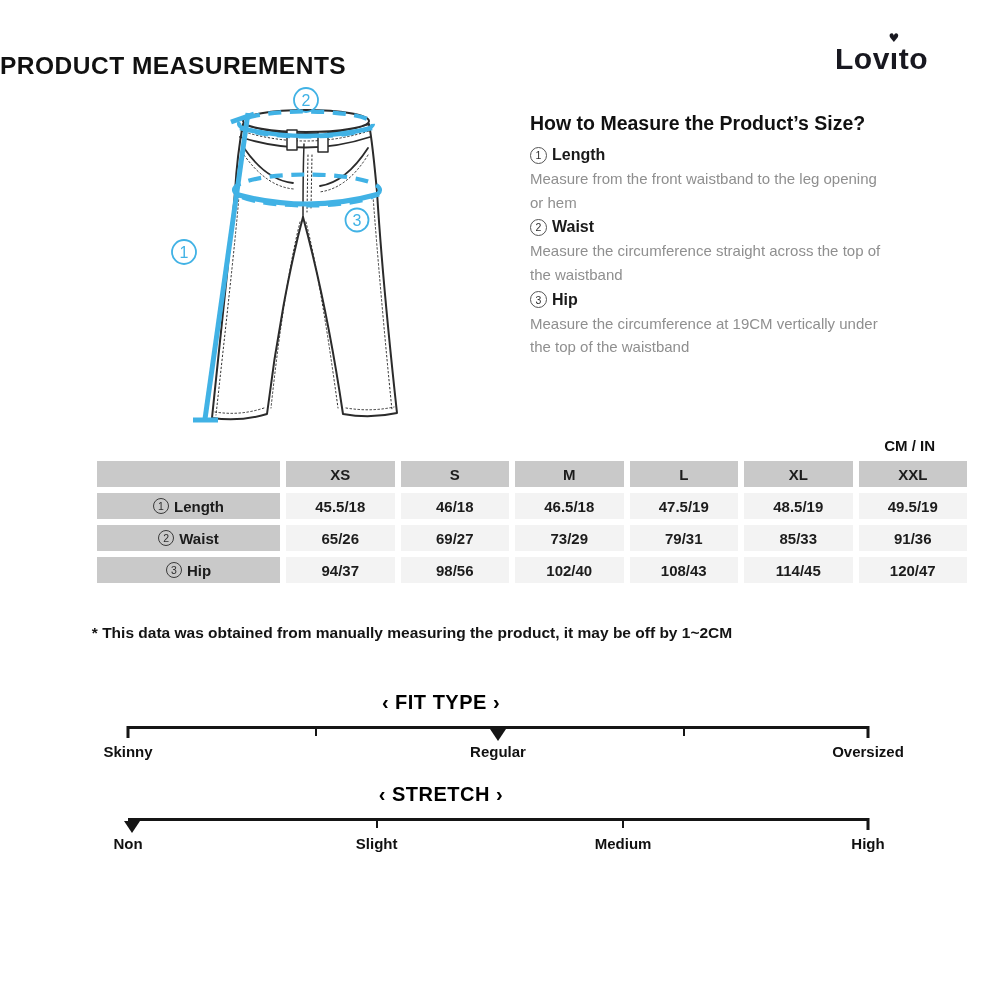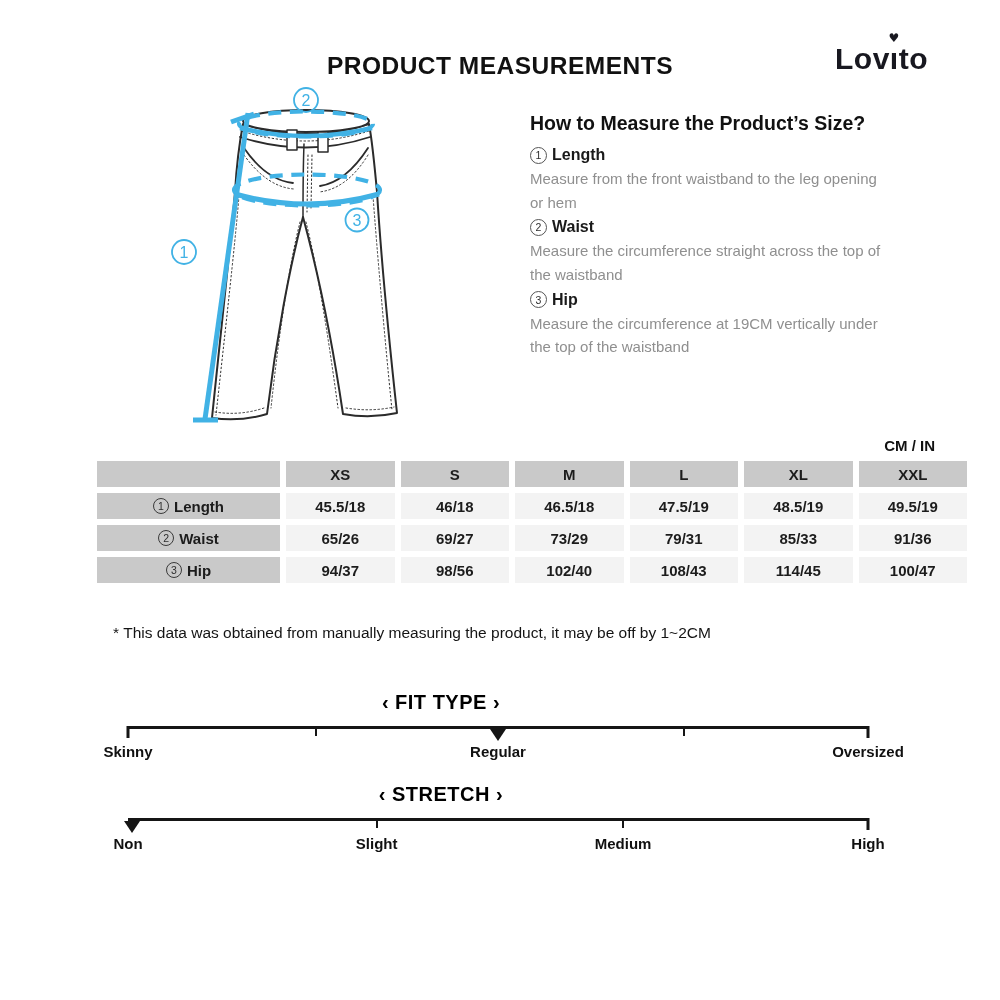--- a/index.html
+++ b/index.html
@@ -3,21 +3,21 @@
 <meta charset="utf-8">
 <style>
   html,body{margin:0;padding:0;}
   body{
     width:1000px;height:1000px;background:#ffffff;position:relative;
     font-family:"Liberation Sans","DejaVu Sans",sans-serif;color:#151515;
     overflow:hidden;
   }
 
   
-  .title{position:absolute;top:52px;left:0;width:1000px;text-align:center;
+  .title{position:absolute;top:52px;left:0;width:1000px;text-align:left;
          font-size:24.5px;font-weight:800;letter-spacing:.5px;color:#111;}
   .logo{position:absolute;top:42px;right:72px;font-size:30px;font-weight:800;color:#181820;letter-spacing:.5px;}
   .logo-i{position:relative;display:inline-block;}
   .logo-heart{position:absolute;left:50%;top:-11px;transform:translateX(-50%);
               font-size:12px;font-weight:400;font-family:"DejaVu Sans",sans-serif;}
 
   
   .pants{position:absolute;left:140px;top:80px;width:340px;height:360px;}
 
   
@@ -34,21 +34,21 @@
   
   .unit{position:absolute;top:437px;right:65px;font-size:15px;font-weight:700;color:#111;}
   .size-table{position:absolute;left:65px;top:461px;width:870px;display:grid;
               grid-template-columns:183px repeat(6,1fr);gap:6px;padding-left:32px;}
   .cell{height:26px;display:flex;align-items:center;justify-content:center;
         font-size:15px;font-weight:700;color:#1c1c1c;}
   .cell.head,.cell.label{background:#c9c9c9;}
   .cell.val{background:#f3f3f3;}
 
   .note{position:absolute;top:624px;left:0;width:824px;text-align:center;
-        font-size:15.5px;font-weight:400;color:#141414;}
+        font-size:15.5px;font-weight:700;color:#141414;}
 
   
   .scale-title{position:absolute;left:0;width:882px;text-align:center;
                font-size:20px;font-weight:800;letter-spacing:.5px;color:#000000;}
   .scale-title .br{margin:0 6px;font-weight:700;}
   .scale-track{position:absolute;left:128px;width:740px;height:42px;}
   .track-line{position:absolute;top:0;left:0;right:0;height:3px;background:#151515;}
   .tick{position:absolute;top:0;background:#151515;transform:translateX(-50%);}
   .tick.end{width:3px;height:12px;}
   .tick.mid{width:2px;height:10px;}
@@ -171,21 +171,21 @@
 
     <div class="cell label">
       <span class="cnum">3</span>
       <span>Hip</span>
     </div>
     <div class="cell val">94/37</div>
     <div class="cell val">98/56</div>
     <div class="cell val">102/40</div>
     <div class="cell val">108/43</div>
     <div class="cell val">114/45</div>
-    <div class="cell val">100/47</div>
+    <div class="cell val">120/47</div>
   </div>
 
   <div class="note">* This data was obtained from manually measuring the product, it may be off by 1~2CM</div>
 
   <div class="scale-title" style="top:691px;"><span class="br">‹</span><span>FIT TYPE</span><span class="br">›</span></div>
   <div class="scale-track" style="top:726px;">
     <div class="track-line"></div>
     <div class="tick end" style="left:0%;"></div>
     <div class="tick mid" style="left:25.4%;"></div>
     <div class="tick mid" style="left:75.1%;"></div>

